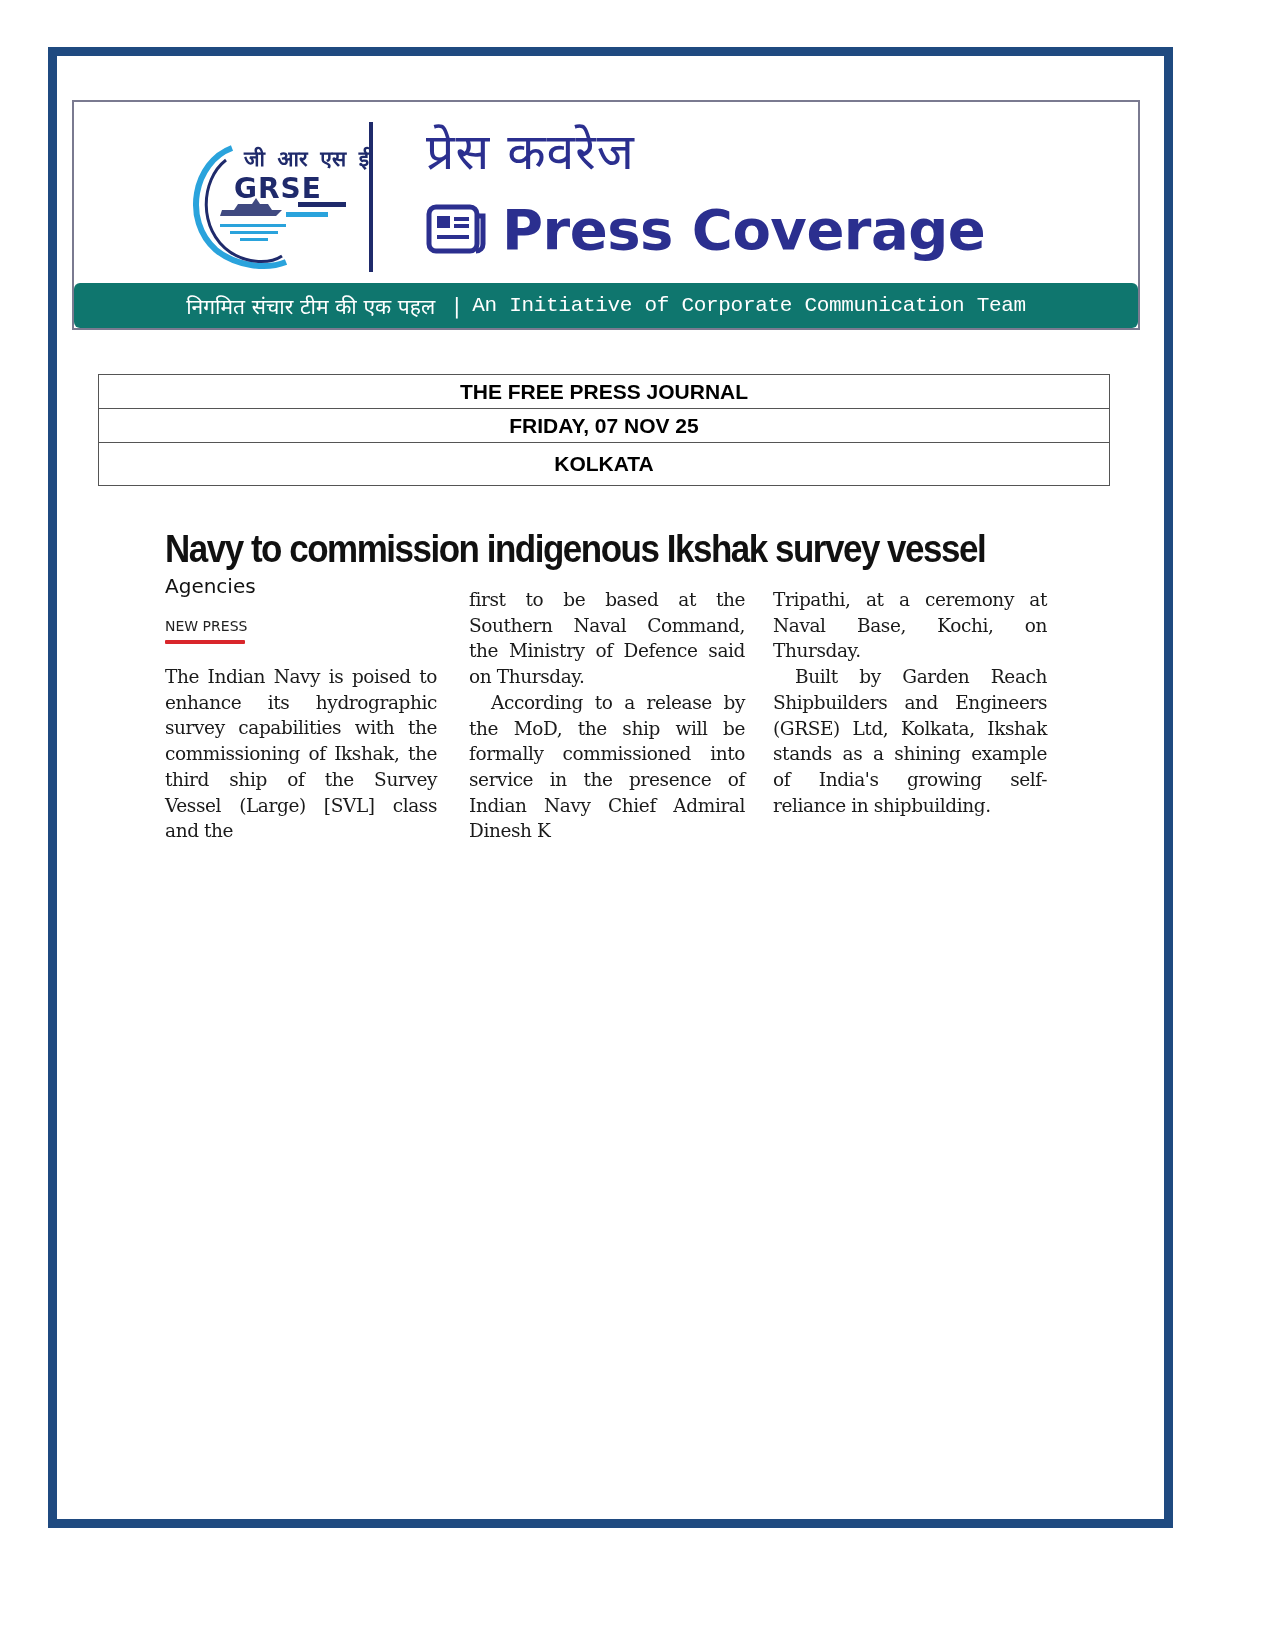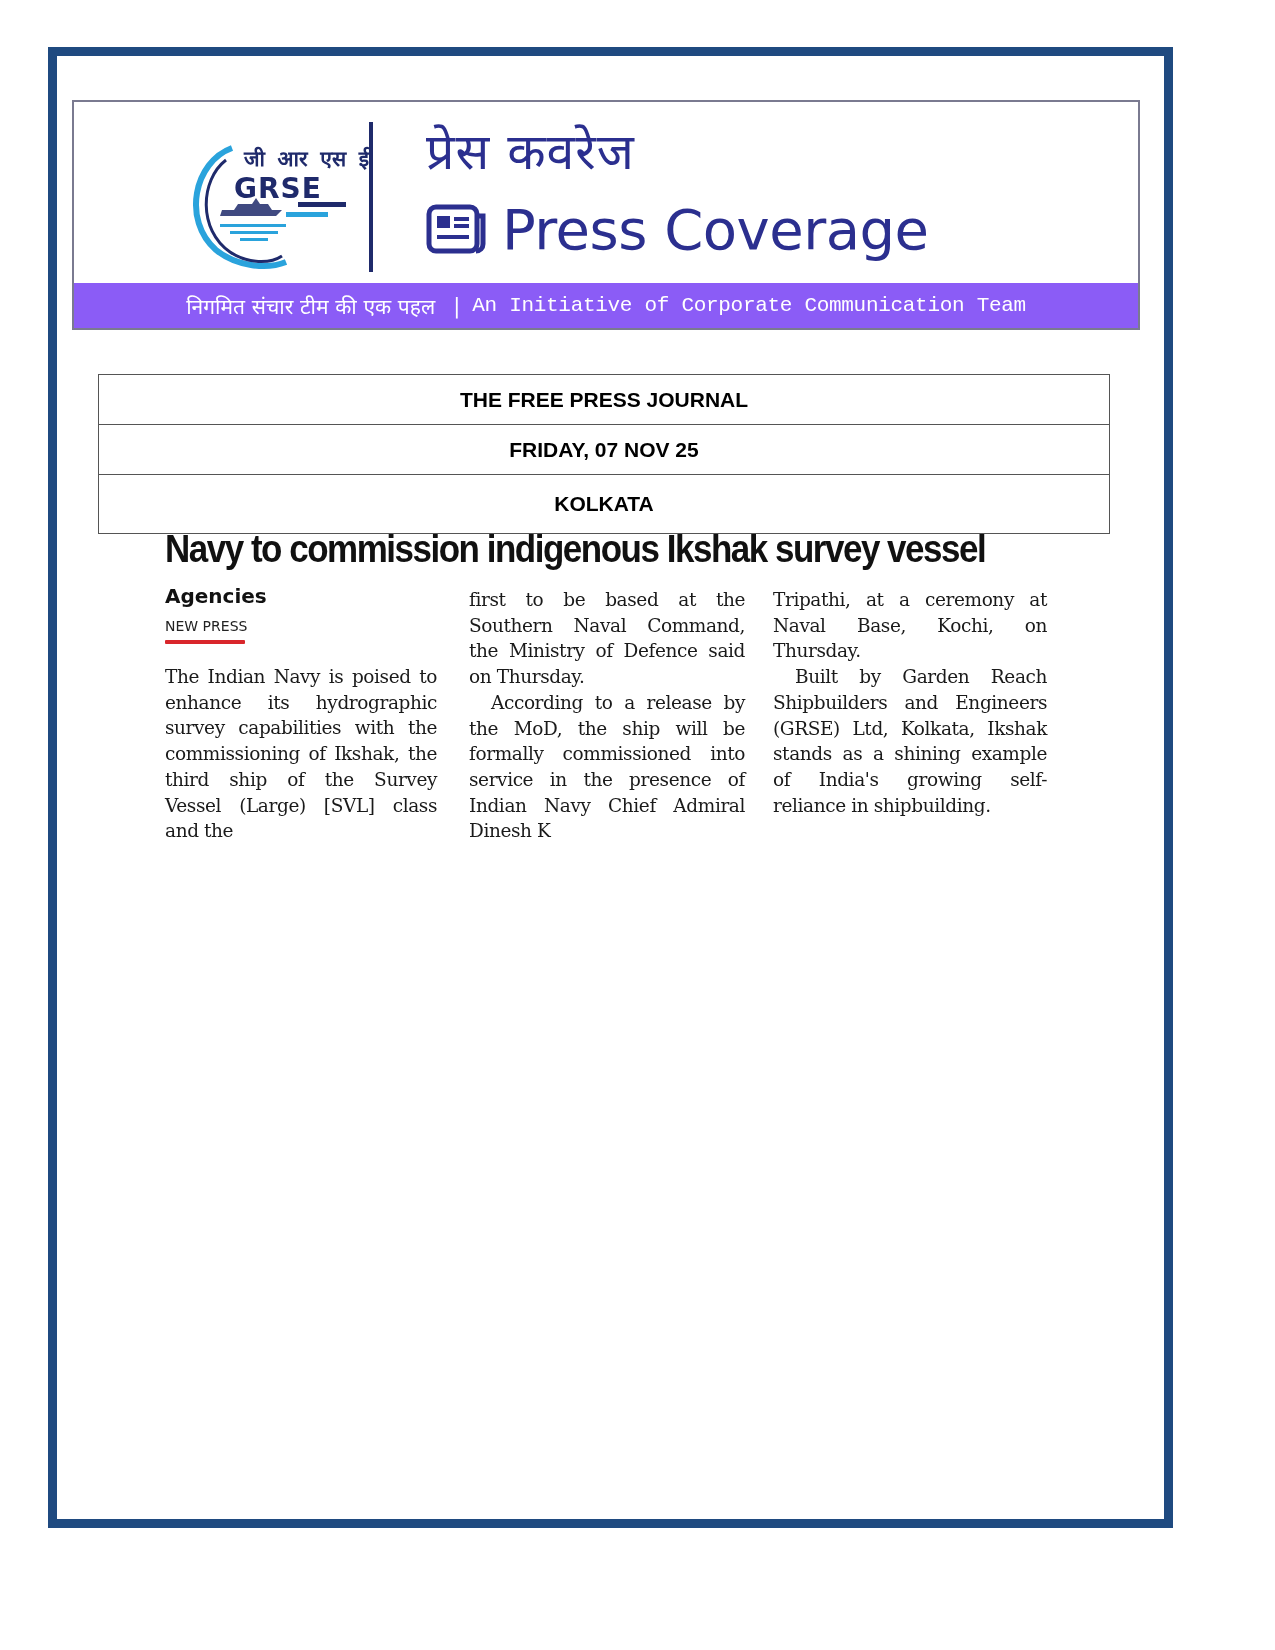--- a/index.html
+++ b/index.html
@@ -24,58 +24,58 @@
   .logo-grse {
     position: absolute; left: 48px; top: 32px; font-family: "DejaVu Sans", sans-serif;
     font-size: 28px; font-weight: bold; color: #1f2a6b; letter-spacing: 1px;
   }
   .logo-svg { position: absolute; left: 0; top: 0; }
   .banner-divider { position: absolute; left: 295px; top: 20px; width: 4px; height: 150px; background: #1f2a6b; }
   .title-hindi {
     position: absolute; left: 352px; top: 14px; font-family: "DejaVu Serif", serif;
     font-size: 50px; color: #2b2f8f; white-space: nowrap; letter-spacing: 1px;
   }
-  .title-en-wrap { position: absolute; left: 352px; top: 92px; height: 70px; display: flex; align-items: center; }
+  .title-en-wrap { position: absolute; left: 352px; top: 92px; height: 70px; display: flex; align-items: center; font-weight: bold; }
   .newspaper-icon { width: 60px; height: 50px; margin-right: 16px; }
   .title-en {
     font-family: "DejaVu Sans", sans-serif; font-size: 56px; color: #2b2f8f;
     white-space: nowrap; letter-spacing: -0.5px;
   }
   .banner-strip {
-    position: absolute; left: 0; top: 181px; width: 100%; height: 45px; background: #8b5cf6;
+    position: absolute; left: 0; top: 181px; width: 100%; height: 45px; background: #0f766e;
     display: flex; align-items: center; justify-content: center; color: #fff;
-    font-size: 21px; white-space: nowrap;
+    font-size: 21px; white-space: nowrap; border-radius: 6px;
   }
   .strip-hindi { font-family: "DejaVu Serif", serif; }
   .strip-sep { margin: 0 12px 0 18px; }
   .strip-en { font-family: Liberation Mono, monospace; letter-spacing: -0.3px; }
 
   
   .info-table {
     position: absolute; left: 98px; top: 374px; width: 1012px;
     border: 1px solid #555; border-collapse: collapse;
   }
   .info-table td {
     border: 1px solid #555; text-align: center; font-family: "Liberation Sans", sans-serif;
-    font-weight: bold; font-size: 21px; color: #000; padding: 8px;
+    font-weight: bold; font-size: 21px; color: #000; padding: 0;
   }
   .row-1 td { height: 33px; }
   .row-2 td { height: 33px; }
   .row-3 td { height: 42px; }
 
   
   .article { position: absolute; left: 165px; top: 524px; width: 905px; height: 300px; }
   .headline {
     position: absolute; left: 0; top: 0; width: 905px; font-family: "Liberation Sans", sans-serif;
     font-weight: bold; font-size: 38px; color: #111; white-space: nowrap;
     letter-spacing: -1.6px; transform: scaleX(0.92); transform-origin: left top; line-height: 50px;
   }
   .byline {
-    position: absolute; left: 0; top: 60px; font-family: "DejaVu Sans", sans-serif;
-    font-weight: bold; font-size: 20px; color: #111;
+    position: absolute; left: 0; top: 50px; font-family: "DejaVu Sans", sans-serif;
+    font-weight: normal; font-size: 20px; color: #111;
   }
   .dateline {
     position: absolute; left: 0; top: 94px; font-family: "DejaVu Sans", sans-serif;
     font-size: 14px; color: #222;
   }
   .dateline-rule { position: absolute; left: 0; top: 116px; width: 80px; height: 4px; background: #d9262b; border-radius: 1px; }
   .col {
     position: absolute; font-family: "DejaVu Serif", serif; font-size: 18.5px; line-height: 25.7px;
     color: #1a1a1a; text-align: justify; letter-spacing: -0.4px;
   }

